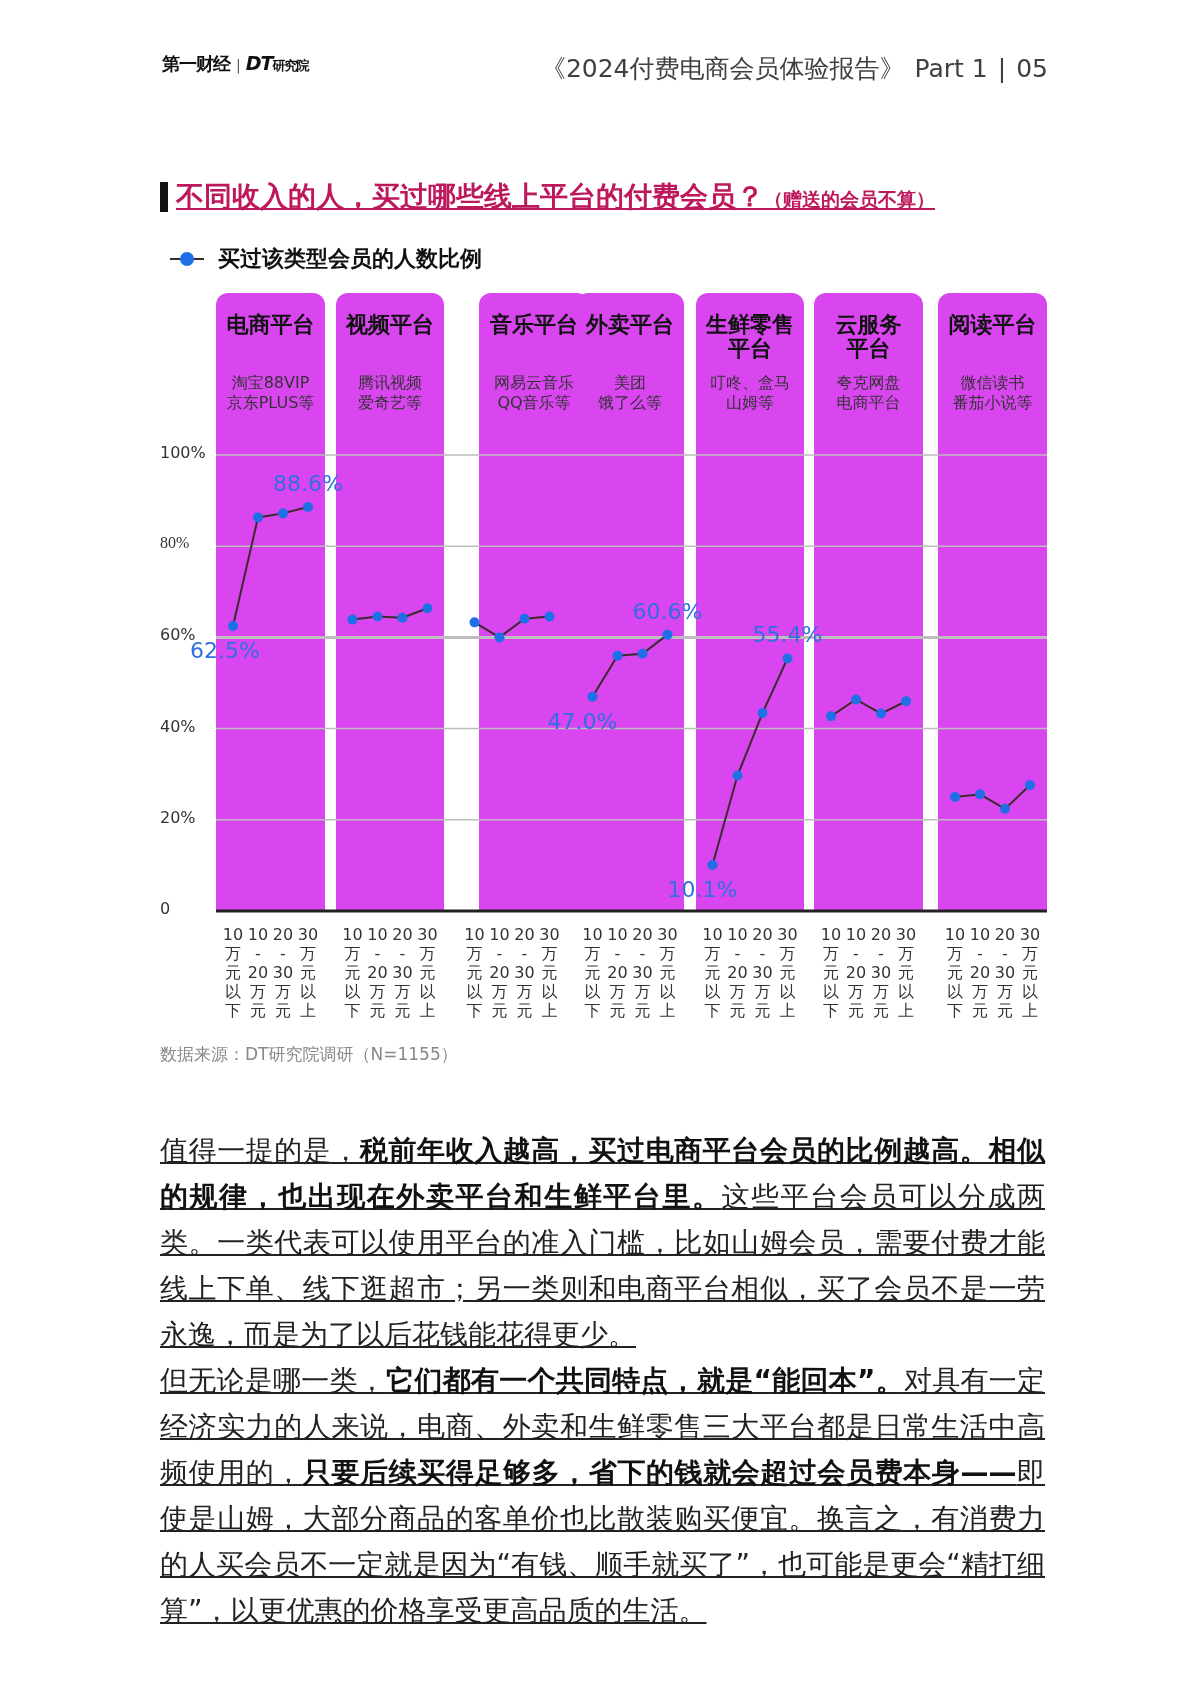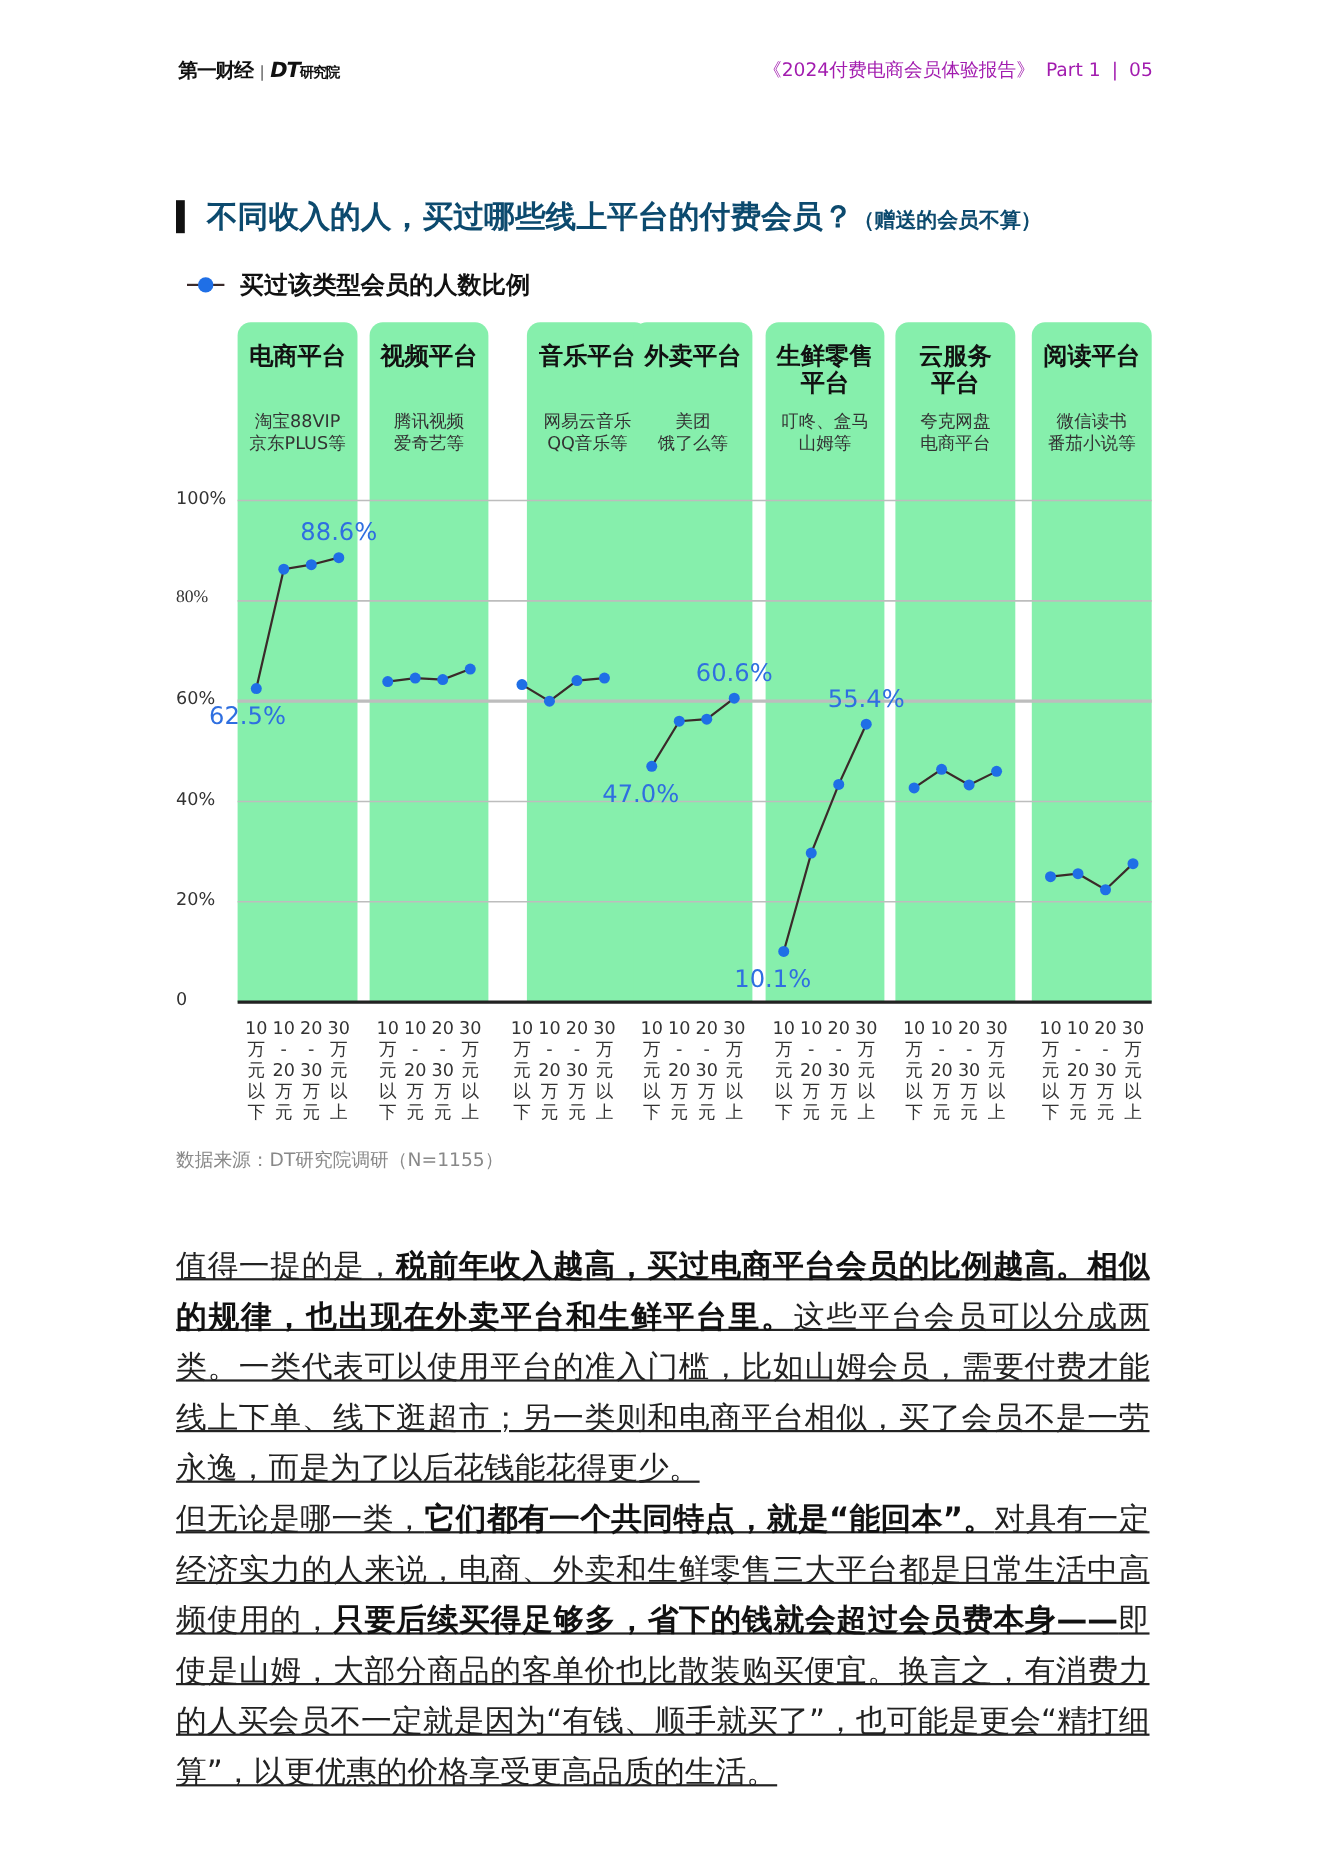--- a/index.html
+++ b/index.html
@@ -4,33 +4,33 @@
 <style>
   html, body { margin:0; padding:0; background:#ffffff; }
   body { width:1200px; height:1687px; position:relative; overflow:hidden;
          font-family:"DejaVu Sans","Liberation Sans",sans-serif; color:#1a1a1a; }
   .abs { position:absolute; }
   
   .logo { left:162px; top:52px; font-weight:bold; font-size:18px; letter-spacing:-1px; color:#111; white-space:nowrap; }
   .logo .sep { color:#555; margin:0 6px; font-weight:normal; font-size:14px; }
   .logo .dt { font-style:italic; font-weight:900; font-size:19px; }
   .logo .dt small { font-style:normal; font-size:13px; font-weight:bold; }
-  .runhead { right:152px; top:52px; font-size:17px; color:#a21caf; white-space:nowrap; }
+  .runhead { right:152px; top:52px; font-size:25px; color:#404040; white-space:nowrap; }
   .runhead span { margin-left:10px; }
   
   .tbar { left:160px; top:182px; width:8px; height:30px; background:#111; }
-  .title { left:188px; top:178px; font-size:28px; font-weight:bold; color:#0c4a6e; white-space:nowrap; }
+  .title { left:176px; top:178px; font-size:28px; font-weight:bold; color:#be185d; white-space:nowrap;text-decoration:underline; }
   .title small { font-size:19px; font-weight:bold; }
   
   .legend { left:170px; top:244px; display:flex; align-items:center; white-space:nowrap; }
   .legend .ln { width:34px; height:2px; background:#3a2a2a; position:relative; }
   .legend .dot { position:absolute; left:10px; top:-6px; width:14px; height:14px; border-radius:50%; background:#1f6fe6; }
   .legend .txt { margin-left:14px; font-size:22px; font-weight:bold; color:#111; }
   
-  .panel { position:absolute; top:293px; height:618px; background:#86efac; border-radius:12px 12px 0 0; }
+  .panel { position:absolute; top:293px; height:618px; background:#d946ef; border-radius:12px 12px 0 0; }
   .ptitle { position:absolute; top:20px; left:0; right:0; text-align:center; font-size:22px; font-weight:bold; line-height:24px; color:#111; }
   .psub { position:absolute; top:80px; left:0; right:0; text-align:center; font-size:16px; line-height:20px; color:#333; }
   
   svg.chart { position:absolute; left:0; top:0; }
   .ytick { position:absolute; left:160px; font-size:16px; color:#333; }
   .xlab { position:absolute; top:925px; width:24px; text-align:center; font-size:16px; line-height:19px; color:#333; }
   .source { left:160px; top:1043px; font-size:17px; color:#888; white-space:nowrap; }
   
   .para { left:160px; width:885px; font-size:28px; line-height:46px; color:#222; text-align:justify;text-decoration:underline; }
   .para b { font-weight:bold; color:#111; }

